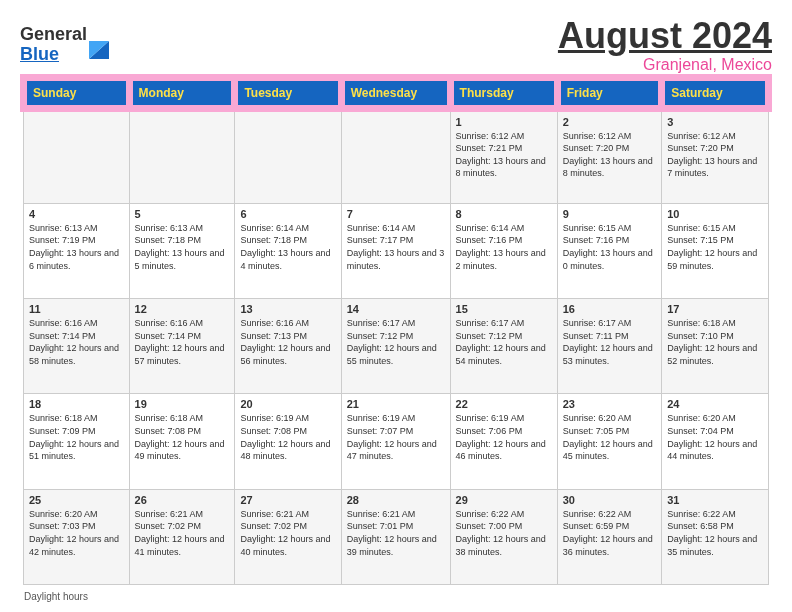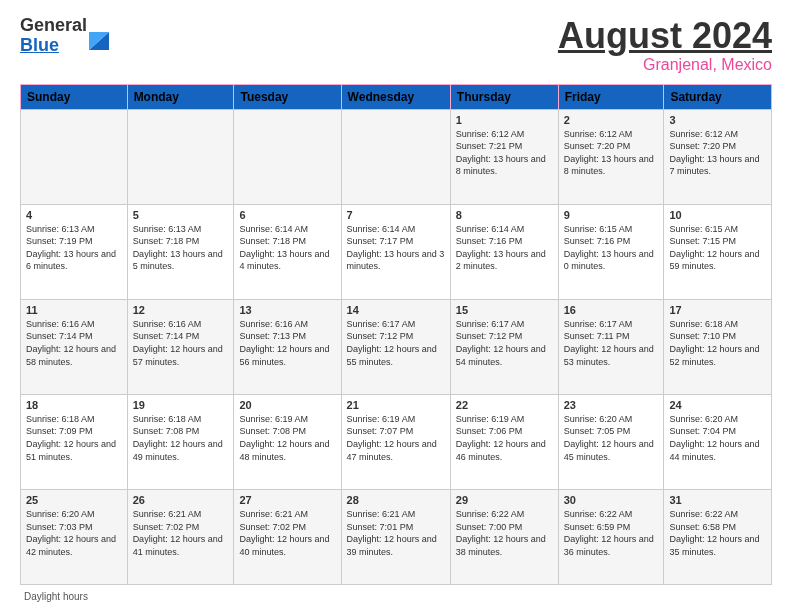--- a/index.html
+++ b/index.html
@@ -13,22 +13,21 @@
     .page {
       width: 792px;
       height: 612px;
       padding: 16px 20px 10px 20px;
       display: flex;
       flex-direction: column;
     }
     .header {
       display: flex;
       justify-content: space-between;
-      align-items: flex-start;
-      margin-bottom: 10px;
+      align-items: center;
     }
     .logo {
       display: flex;
       align-items: center;
     }
     .logo-text {
       display: flex;
       flex-direction: column;
       line-height: 1.1;
     }
@@ -67,26 +66,26 @@
       display: flex;
       flex-direction: column;
     }
     .cal-table {
       width: 100%;
       border-collapse: collapse;
       flex: 1;
     }
     .cal-table thead th {
       background-color: #1565c0;
-      color: #000000;
+      color: #fde047;
       font-size: 12px;
       font-weight: bold;
       padding: 5px 6px;
       text-align: left;
-      border: 1px solid #f9a8d4;
+      border: 7px solid #f9a8d4;
     }
     .cal-table tbody td {
       border: 1px solid #ccc;
       vertical-align: top;
       padding: 4px 5px;
       font-size: 9.5px;
       color: #333;
       width: 113px;
       height: 80px;
     }

